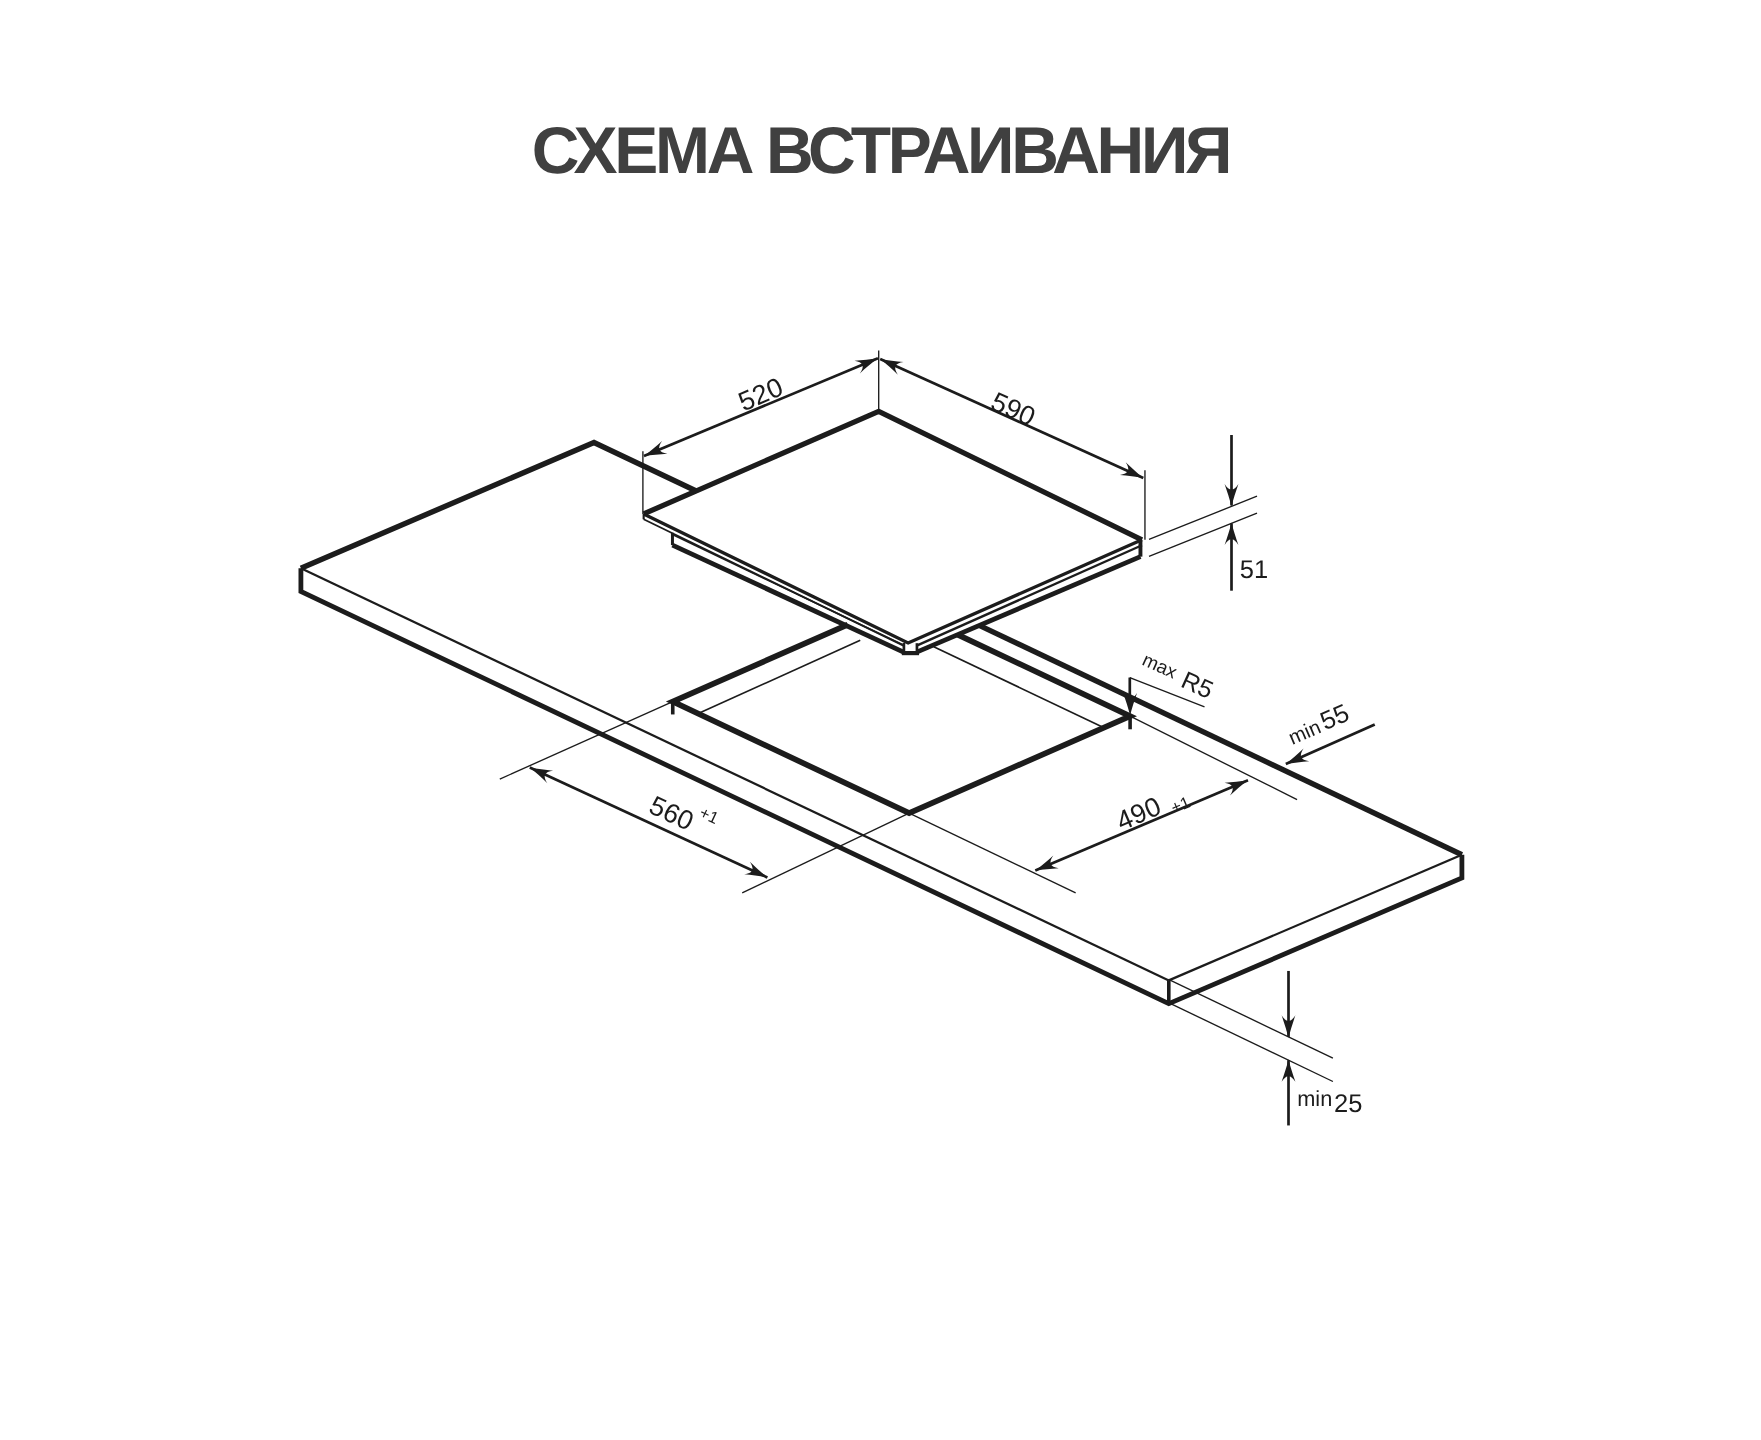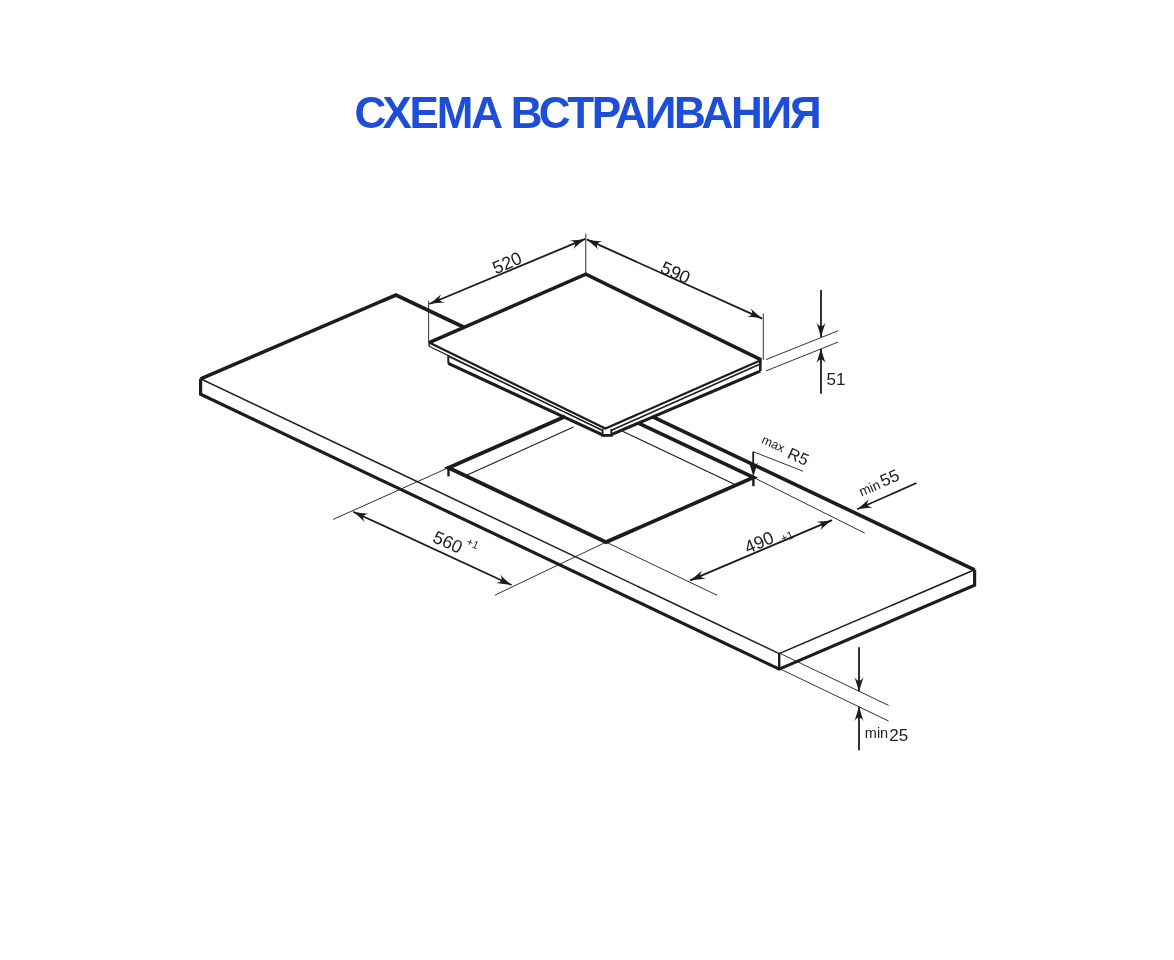--- a/index.html
+++ b/index.html
@@ -1,18 +1,18 @@
 <!DOCTYPE html>
 <html><head>
 <meta charset="utf-8">
 <style>
   html,body { margin:0; padding:0; background:#ffffff; width:1174px; height:960px; overflow:hidden; }
   * { font-family: "Liberation Sans", sans-serif; }
-  .title { position:absolute; left:0; top:88px; width:1174px; text-align:center;
-           font-weight:700; font-size:44px; letter-spacing:-2.2px; color:#1d4ed8; }
+  .title { position:absolute; left:0; top:76px; width:1174px; text-align:center;
+           font-weight:700; font-size:44px; letter-spacing:-2.2px; color:#404040; }
 </style>
 </head>
 <body>
 
 <div class="title">СХЕМА ВСТРАИВАНИЯ</div>
 
 <svg width="1174" height="960" viewBox="0 0 1174 960" style="position:absolute;left:0;top:0;will-change:transform" font-family="&quot;Liberation Sans&quot;, sans-serif">
 
 <g>
       <polyline points="200.6,378.8 396.0,295.0 464.5,327.5" fill="none" stroke="#1c1c1c" stroke-width="3.6" stroke-linejoin="miter"></polyline>

